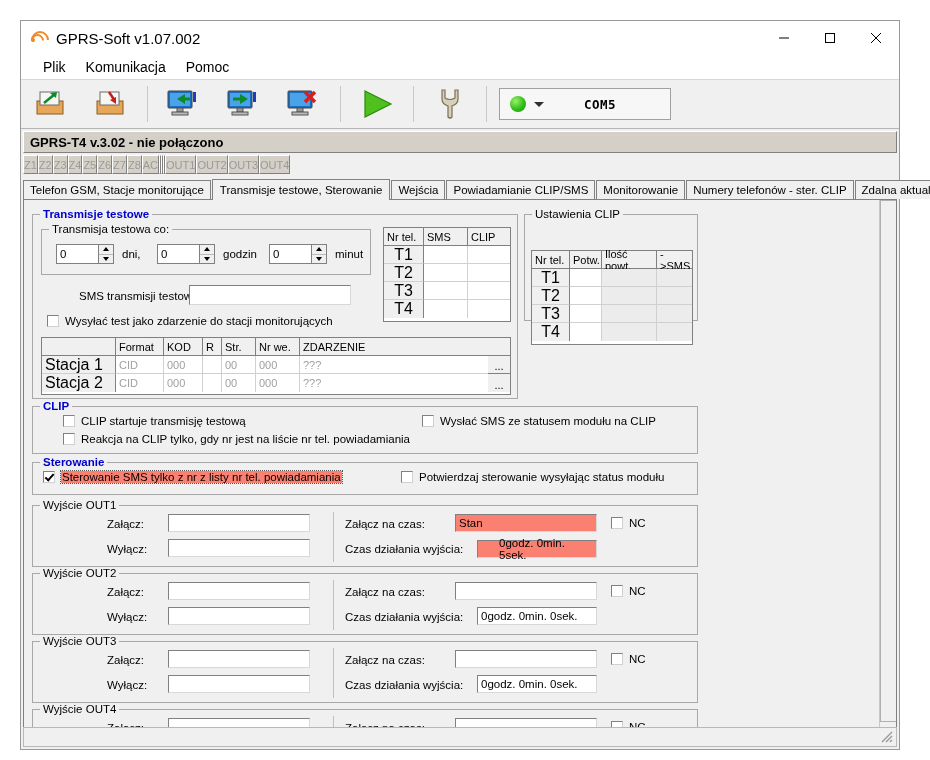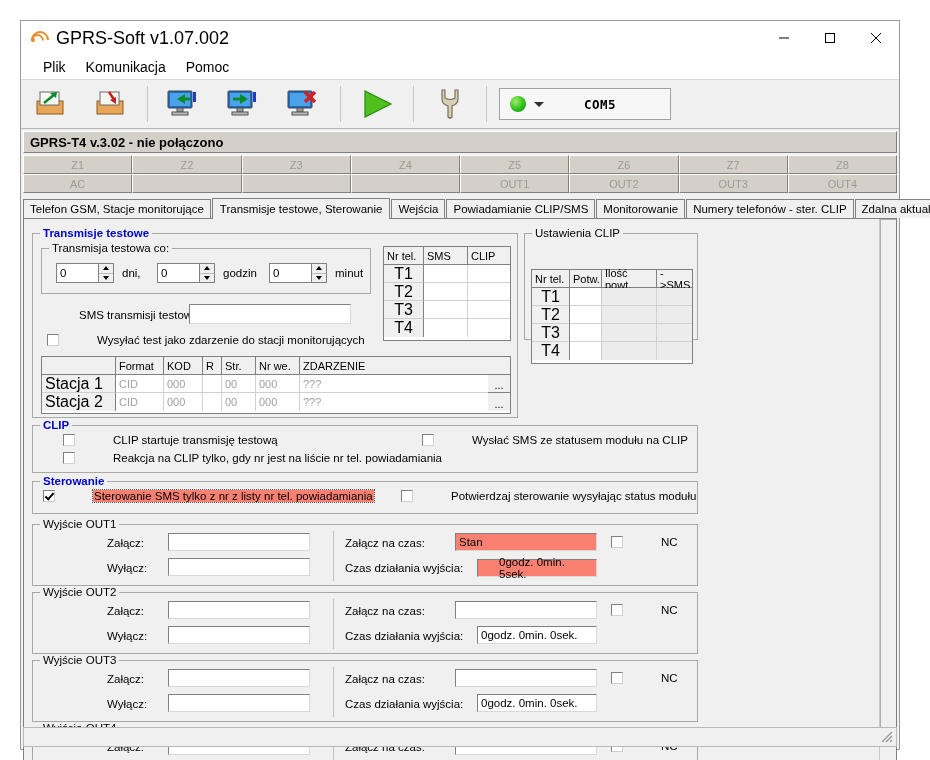--- a/index.html
+++ b/index.html
@@ -6,21 +6,21 @@
   body{width:930px;height:760px;overflow:hidden;font-family:"Liberation Sans",sans-serif;font-size:12px;color:#000;}
 
   
   #window{position:absolute;left:20px;top:20px;width:880px;height:730px;background:#f0f0f0;border:1px solid #999;box-sizing:border-box;}
   #titlebar{height:34px;background:#ffffff;position:relative;display:flex;align-items:center;}
   #app-icon{width:18px;height:14px;margin-left:9px;margin-right:8px;position:relative;}
   #app-icon .arc{position:absolute;border:2px solid #f08a28;border-bottom-color:transparent;border-left-color:transparent;border-radius:50%;transform:rotate(-45deg);}
   #app-icon .a1{width:4px;height:4px;left:1px;top:7px;border-radius:50%;background:#f08a28;border:none;}
   #app-icon .a2{width:9px;height:9px;left:1px;top:3px;}
   #app-icon .a3{width:14px;height:14px;left:1px;top:0px;}
-  #title-text{font-size:18px;color:#000;}
+  #title-text{font-size:15px;color:#000;}
   #wincontrols{position:absolute;right:0;top:0;height:34px;display:flex;}
   .winbtn{width:46px;height:34px;display:flex;align-items:center;justify-content:center;}
   .winbtn svg{display:block;}
 
   #menubar{height:24px;display:flex;align-items:center;padding-left:12px;background:#ffffff;}
   .menuitem{font-size:14px;padding:2px 10px;color:#000;}
 
   
   #toolbar{height:48px;background:#f0f0f0;border-top:1px solid #d8d8d8;border-bottom:1px solid #b4b4b4;display:flex;align-items:center;position:relative;}
   .tbsep{width:1px;height:36px;background:#c8c8c8;margin:0 6px;}
@@ -28,21 +28,21 @@
   #comcombo{width:170px;height:30px;border:1px solid #a0a0a0;background:#f7f7f7;display:flex;align-items:center;margin-left:6px;}
   #comcombo .led{width:16px;height:16px;border-radius:50%;margin-left:10px;
      background:radial-gradient(circle at 35% 32%, #9cf06a 0%, #2fbf18 55%, #149010 100%);}
   #comcombo .caret{margin-left:8px;width:0;height:0;border-left:5px solid transparent;border-right:5px solid transparent;border-top:5px solid #303030;}
   #comcombo .comlabel{flex:1;text-align:center;font-family:"DejaVu Sans Mono",monospace;font-size:12.5px;font-weight:bold;letter-spacing:0.5px;margin-right:14px;}
 
   
   #devbar{height:20px;background:#d4d0c8;border:1px solid #808080;border-top-color:#ffffff;border-left-color:#ffffff;margin:2px 2px 0 2px;display:flex;align-items:center;}
   #devbar span{font-size:13px;font-weight:bold;padding-left:6px;}
 
-  #zonegrid{margin:2px 2px 0 2px;display:flex;flex-direction:column;}
+  #zonegrid{margin:2px 2px 0 2px;display:flex;flex-direction:row;}
   .zonerow{display:flex;height:19px;}
   .zonecell{flex:1;border:1px solid #ffffff;border-right-color:#808080;border-bottom-color:#808080;background:#d4d0c8;display:flex;align-items:center;justify-content:center;font-size:11px;color:#9a9a9a;box-sizing:border-box;}
 
   
   #tabstrip{margin:4px 2px 0 2px;height:21px;display:flex;align-items:flex-end;position:relative;}
   .tab{height:19px;line-height:19px;padding:0 6px;font-size:11.5px;background:#f0f0f0;border:1px solid #808080;border-bottom:none;margin-right:1px;white-space:nowrap;box-sizing:border-box;}
   .tab.active{height:21px;line-height:20px;background:#f0f0f0;border-color:#808080;font-weight:normal;position:relative;z-index:3;margin-bottom:-1px;padding:0 7px;}
 
   #tabpanel{margin:0 2px 2px 2px;height:547px;background:#f0f0f0;border:1px solid #808080;position:relative;box-sizing:border-box;overflow:hidden;}
   #tabinner{position:absolute;left:0;top:0;width:681px;height:100%;}
@@ -61,21 +61,21 @@
   .txt.hl{background:#fa8072;}
   .spin{position:absolute;display:flex;box-sizing:border-box;}
   .spin .sf{width:42px;height:20px;background:#fff;border:1px solid #808080;border-right:none;box-sizing:border-box;font-size:11.5px;padding:1px 3px;display:flex;align-items:center;}
   .spin .sb{width:16px;height:20px;border:1px solid #808080;background:#f0f0f0;box-sizing:border-box;display:flex;flex-direction:column;}
   .spin .sb .half{flex:1;display:flex;align-items:center;justify-content:center;border-bottom:1px solid #bbb;}
   .spin .sb .half:last-child{border-bottom:none;}
   .ar{width:0;height:0;border-left:3px solid transparent;border-right:3px solid transparent;}
   .arup{border-bottom:4px solid #000;}
   .ardn{border-top:4px solid #000;}
 
-  .cb{position:absolute;display:flex;align-items:center;gap:32px;}
+  .cb{position:absolute;display:flex;align-items:center;}
   .cb .box{width:12px;height:12px;background:#fff;border:1px solid #808080;border-right-color:#d0d0d0;border-bottom-color:#d0d0d0;box-sizing:border-box;position:relative;flex:none;}
   .cb .box.checked::after{content:"";position:absolute;left:3px;top:0px;width:3px;height:7px;border:solid #000;border-width:0 2px 2px 0;transform:rotate(42deg);}
   .cb .cl{margin-left:6px;font-size:11.5px;white-space:nowrap;}
   .cb .cl.hl{background:#fa8072;outline:1px dotted #555;padding:0 1px;}
 
   
   .tbl{position:absolute;background:#fff;border:1px solid #808080;box-sizing:border-box;}
   .tbl .tr{display:flex;}
   .tbl .th{background:#f0f0f0;border-right:1px solid #808080;border-bottom:1px solid #808080;box-sizing:border-box;font-size:11px;padding:1px 3px;display:flex;align-items:center;height:18px;}
   .tbl .rh{background:#f0f0f0;border-right:1px solid #808080;border-bottom:1px solid #d0d0d0;box-sizing:border-box;font-size:16px;display:flex;align-items:center;justify-content:center;height:18px;}

